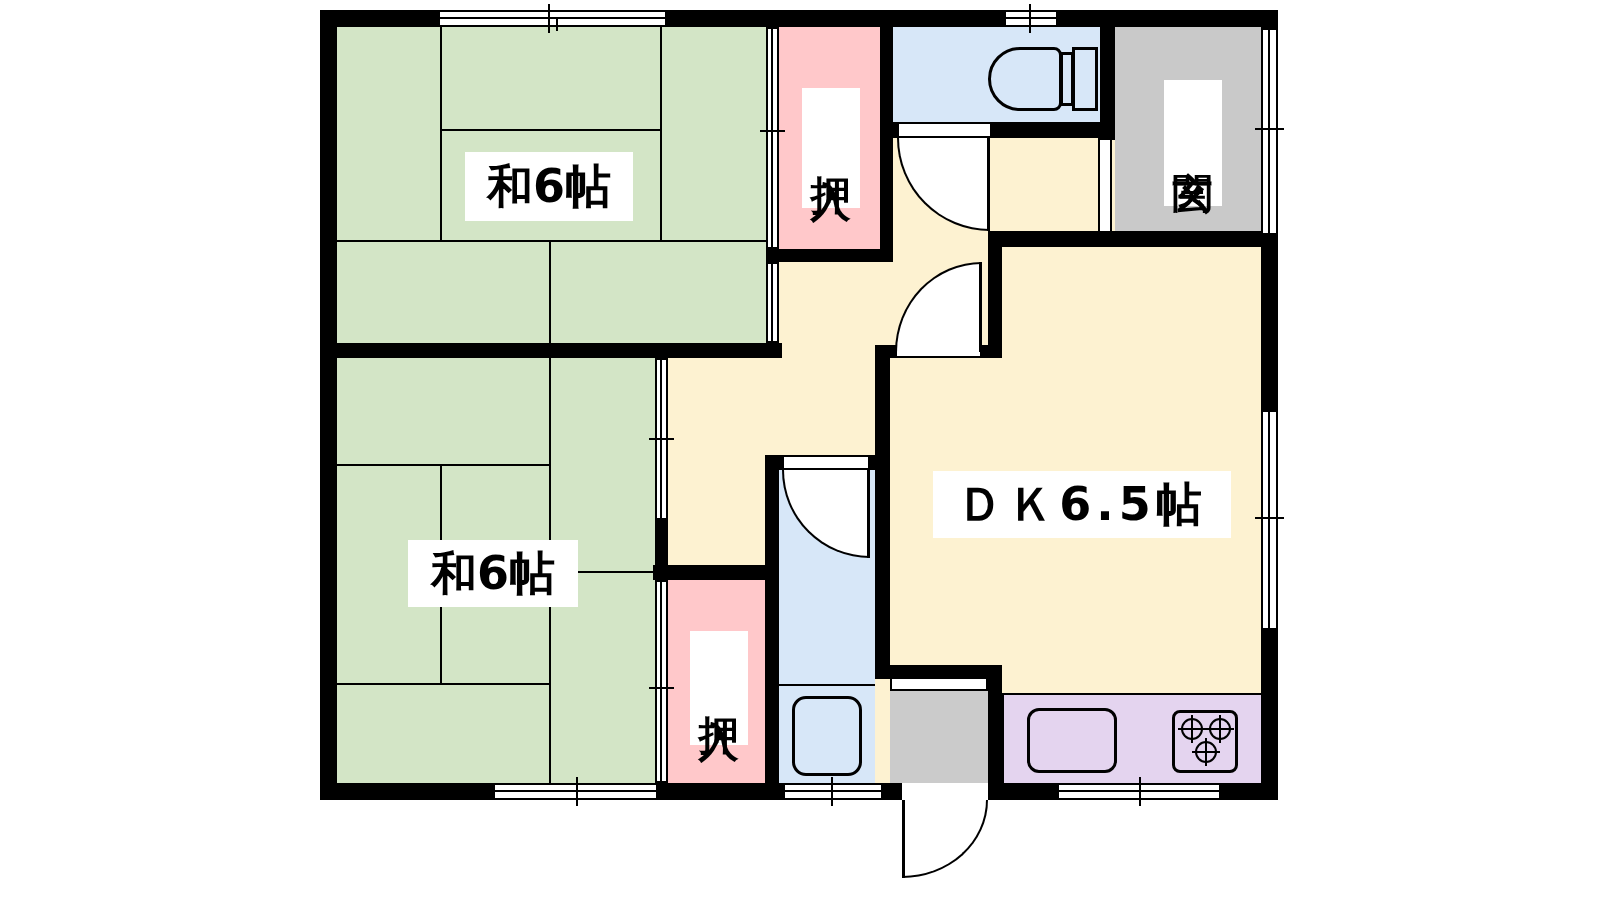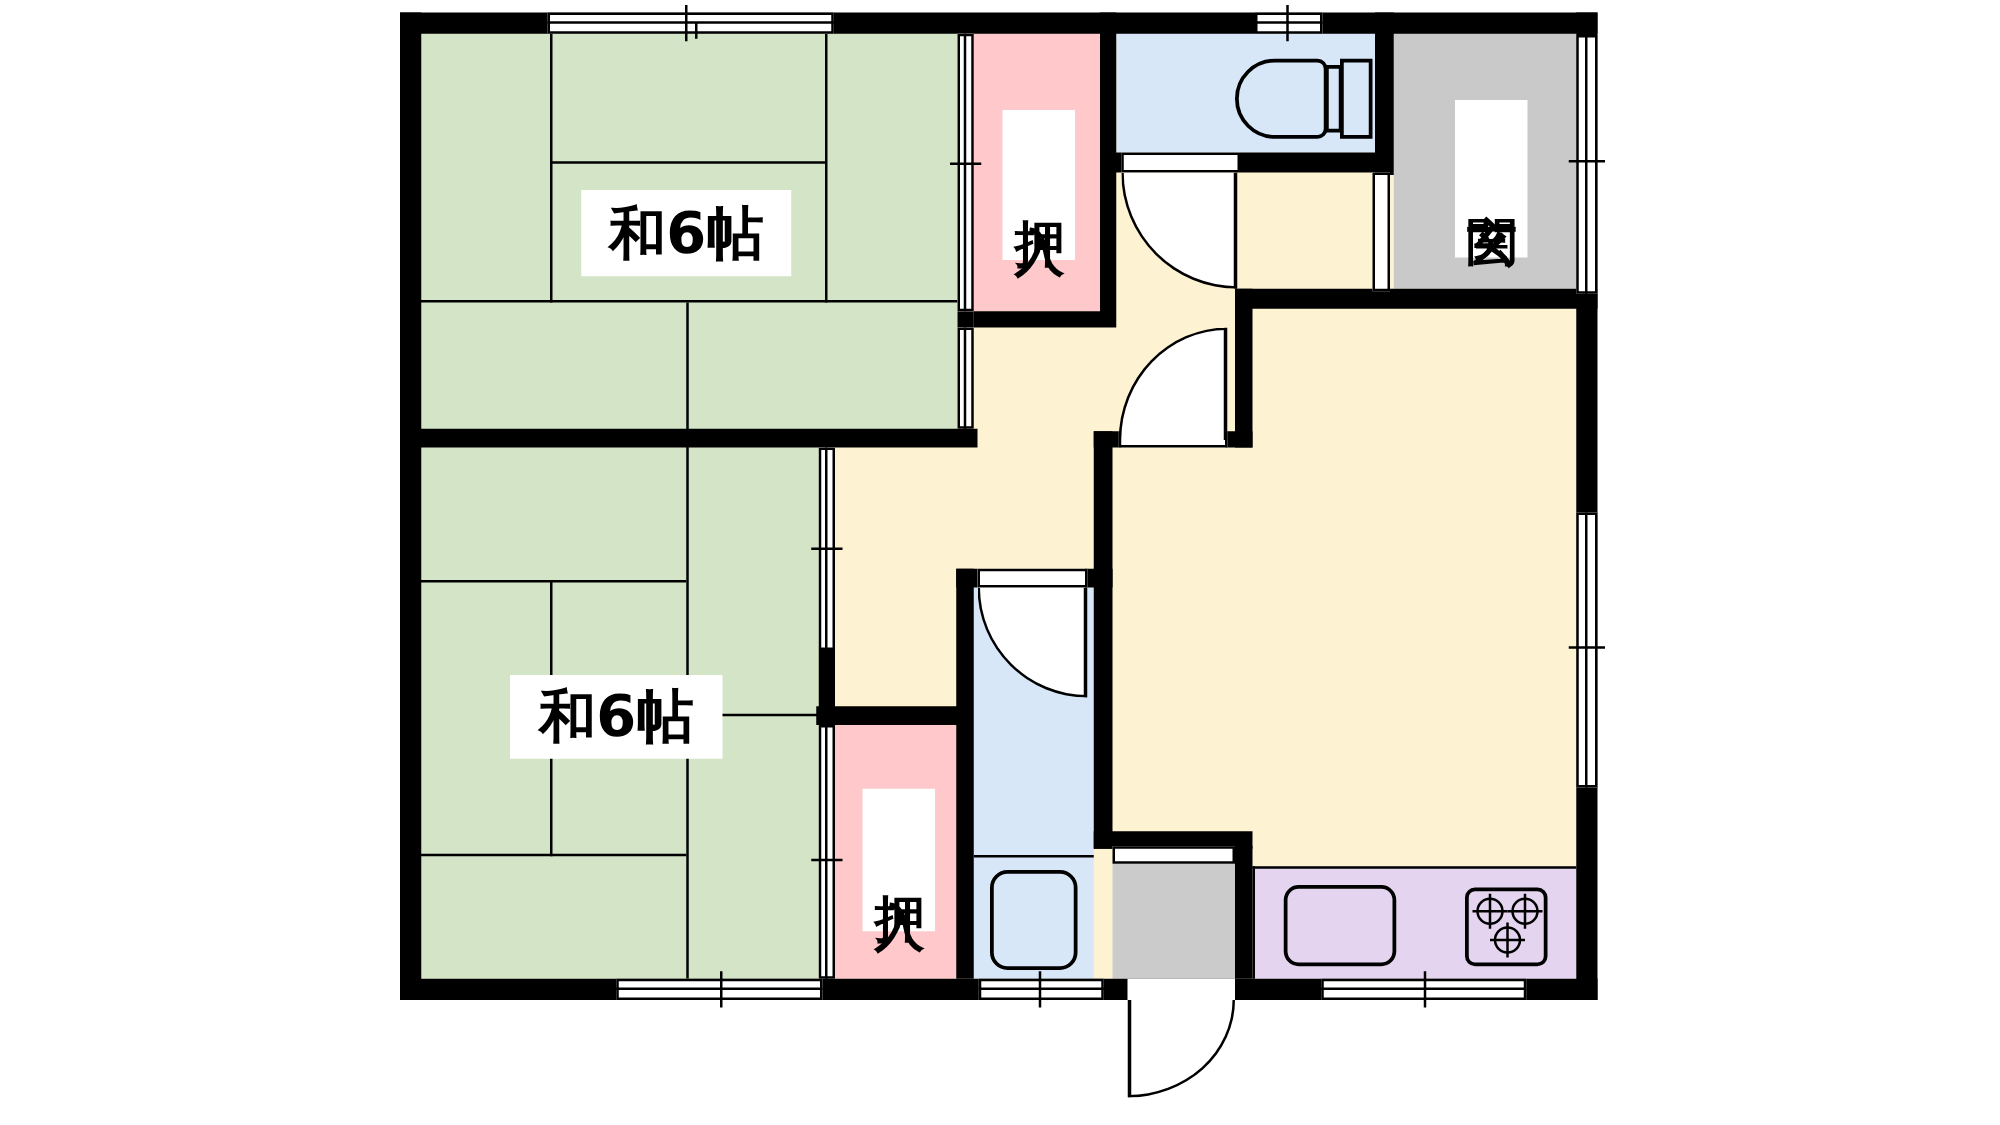--- a/index.html
+++ b/index.html
@@ -141,17 +141,18 @@
   <div class="fix" style="left:792px;top:696px;width:70px;height:80px;border-radius:14px;"></div>
   <div class="fix" style="left:1027px;top:708px;width:90px;height:65px;border-radius:12px;"></div>
   <div class="fix" style="left:1172px;top:710px;width:66px;height:63px;border-radius:8px;"></div>
   <div class="burner" style="left:1181px;top:718px;"></div>
   <div class="burner" style="left:1209px;top:718px;"></div>
   <div class="burner" style="left:1195px;top:741px;"></div>
   <div class="dbar" style="left:1098px;top:138px;width:14px;height:95px;"></div>
 
   <div class="lbl lbl-h" style="left:465px;top:152px;width:168px;height:69px;">和6帖</div>
   <div class="lbl lbl-h" style="left:408px;top:540px;width:170px;height:67px;">和6帖</div>
+  <div class="lbl lbl-dk" style="left:933px;top:471px;width:298px;height:67px;">ＤＫ6.5帖</div>
   <div class="lbl lbl-v" style="left:1164px;top:80px;width:58px;height:126px;">玄関</div>
   <div class="lbl lbl-v" style="left:802px;top:88px;width:58px;height:120px;">押入</div>
   <div class="lbl lbl-v" style="left:690px;top:631px;width:58px;height:114px;">押入</div>
 
 </div>
 
 </body></html>

